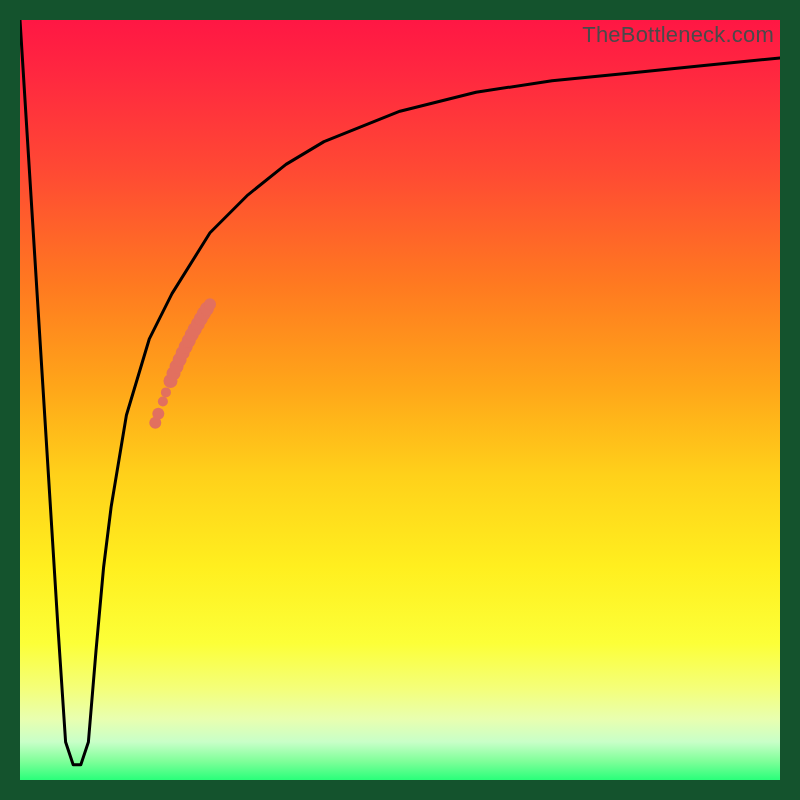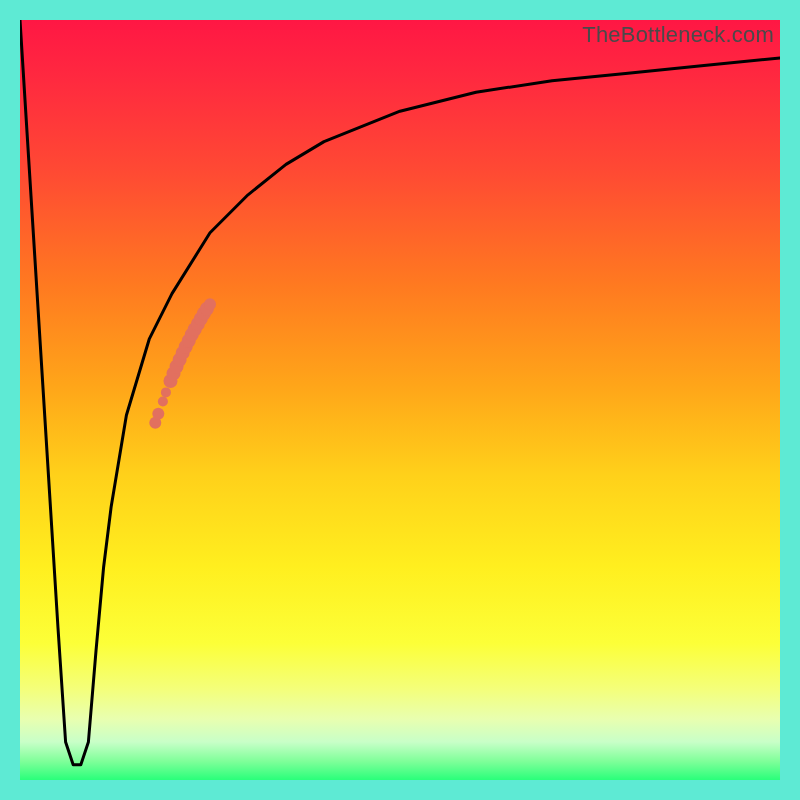--- a/index.html
+++ b/index.html
@@ -8,21 +8,21 @@
     width: 800px;
     height: 800px;
     overflow: hidden;
     background: #000;
     font-family: Arial, Helvetica, sans-serif;
   }
   .frame {
     position: relative;
     width: 800px;
     height: 800px;
-    background: #5eead4;
+    background: #14532d;
   }
   .plot {
     position: absolute;
     left: 20px;
     top: 20px;
     width: 760px;
     height: 760px;
     background: linear-gradient(
       to bottom,
       #ff1744 0%,

